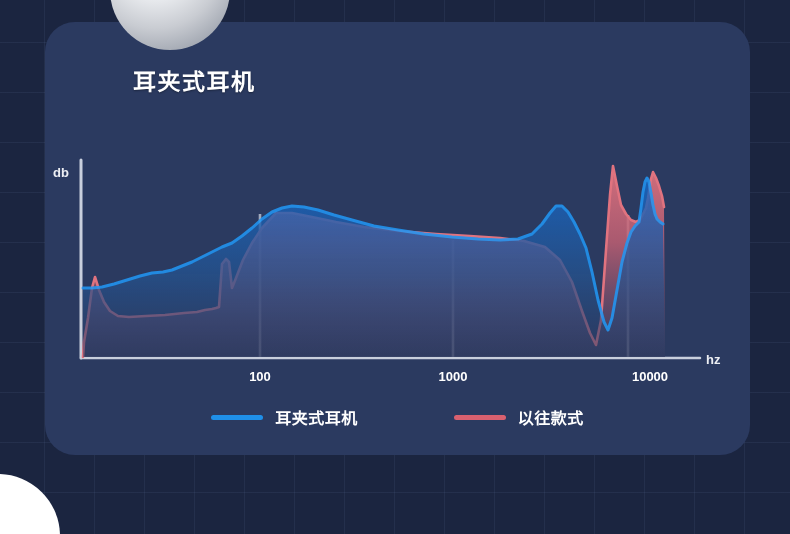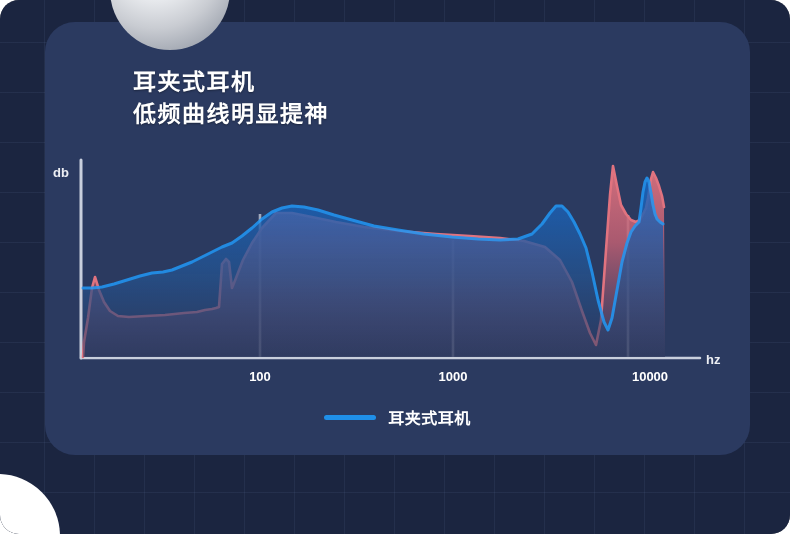--- a/index.html
+++ b/index.html
@@ -8,21 +8,20 @@
     width:790px;height:534px;
     background:#ffffff;
     font-family:"Liberation Sans","DejaVu Sans",sans-serif;
     overflow:hidden;
   }
   #stage{
     position:relative;
     width:790px;height:534px;
     overflow:hidden;
     background:#737373;
-    border-radius:19px;
   }
   
   .bg-grid{
     position:absolute;inset:0;
     background-color:#1b2540;
     background-image:
       linear-gradient(to right, rgba(120,145,190,0.10) 1px, transparent 1px),
       linear-gradient(to bottom, rgba(120,145,190,0.10) 1px, transparent 1px);
     background-size:50px 50px;
     background-position:-6px -8px;
@@ -122,21 +121,20 @@
 <div id="stage">
 
   <div class="bg-grid"></div>
   <div class="white-notch"></div>
 
   <div class="card">
     <div class="sphere"></div>
 
     <div class="titles">
       <div class="title-line">耳夹式耳机</div>
-      <div class="title-line">低频曲线明显提神</div>
     </div>
   </div>
 
   <div class="chart-wrap">
     <svg class="chart" width="790" height="534" viewBox="0 0 790 534" xmlns="http://www.w3.org/2000/svg">
       <defs>
         <linearGradient id="blueFill" x1="0" y1="0" x2="0" y2="1">
           <stop offset="0%" stop-color="#1769c8" stop-opacity="0.95"></stop>
           <stop offset="55%" stop-color="#25538f" stop-opacity="0.85"></stop>
           <stop offset="100%" stop-color="#2b3a60" stop-opacity="0.55"></stop>
@@ -209,15 +207,19 @@
       <text class="tick-label" x="453" y="381">1000</text>
       <text class="tick-label" x="650" y="381">10000</text>
     </svg>
   </div>
 
   <div class="legend">
     <div class="legend-item">
       <span class="legend-swatch" style="background:#1f8fe8"></span>
       <span class="legend-label">耳夹式耳机</span>
     </div>
+    <div class="legend-item">
+      <span class="legend-swatch" style="background:#d9606f"></span>
+      <span class="legend-label">以往款式</span>
+    </div>
   </div>
 
 </div>
 
 </body></html>

